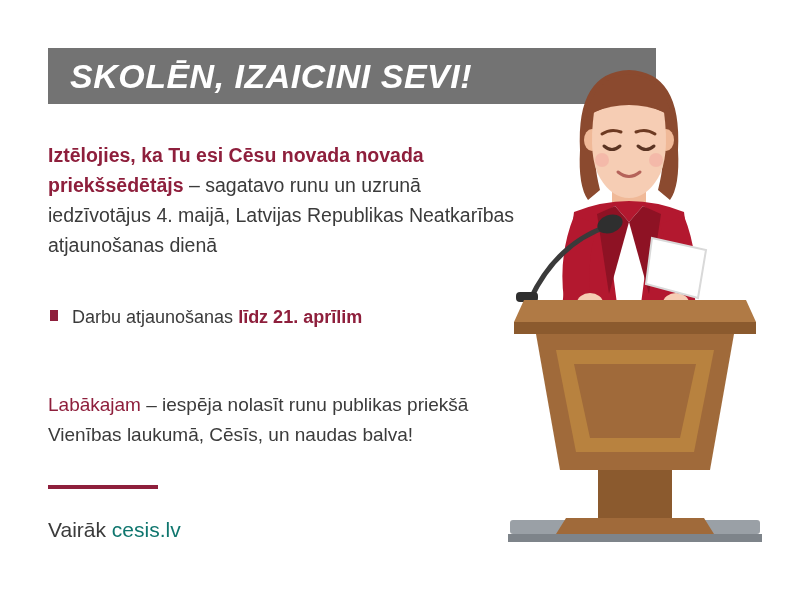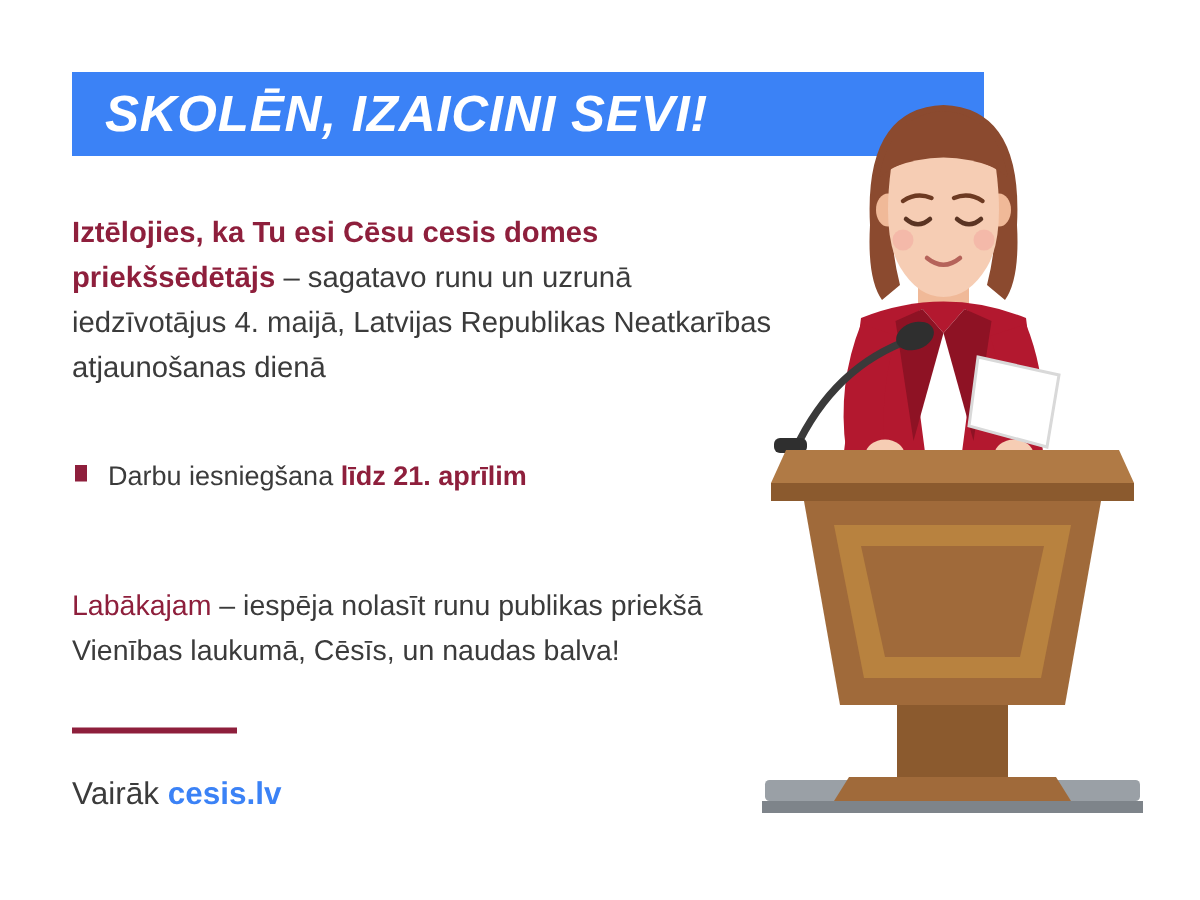--- a/index.html
+++ b/index.html
@@ -20,21 +20,21 @@
     background: #ffffff;
   }
 
   
   .title-banner {
     position: absolute;
     left: 48px;
     top: 48px;
     width: 608px;
     height: 56px;
-    background: #3b82f6;
+    background: #737373;
     display: flex;
     align-items: center;
   }
   .title-text {
     color: #ffffff;
     font-size: 34px;
     font-weight: bold;
     font-style: italic;
     letter-spacing: 0.5px;
     padding-left: 22px;
@@ -111,22 +111,22 @@
   }
 
   .more {
     position: absolute;
     left: 48px;
     top: 518px;
     font-size: 21px;
     color: #3b3b3b;
   }
   .more b {
-    color: #3b82f6;
-    font-weight: bold;
+    color: #0f766e;
+    font-weight: normal;
   }
 
   
   .illustration {
     position: absolute;
     right: 0;
     top: 0;
     width: 330px;
     height: 600px;
   }
@@ -134,30 +134,30 @@
 </head>
 <body>
 
 <div class="poster">
 
   <div class="title-banner">
     <div class="title-text">SKOLĒN, IZAICINI SEVI!</div>
   </div>
 
   <div class="lead">
-    <b>Iztēlojies, ka Tu esi Cēsu cesis domes priekšsēdētājs</b><span> – sagatavo runu un uzrunā iedzīvotājus 4. maijā, Latvijas Republikas Neatkarības atjaunošanas dienā</span>
+    <b>Iztēlojies, ka Tu esi Cēsu novada novada priekšsēdētājs</b><span> – sagatavo runu un uzrunā iedzīvotājus 4. maijā, Latvijas Republikas Neatkarības atjaunošanas dienā</span>
   </div>
 
   <ul class="bullets">
     <li>
       <span class="sq"></span>
     </li>
     <li>
       <span class="sq"></span>
-      <span>Darbu iesniegšana </span><b>līdz 21. aprīlim</b>
+      <span>Darbu atjaunošanas </span><b>līdz 21. aprīlim</b>
     </li>
   </ul>
 
   <div class="prize">
     <b>Labākajam</b><span> – iespēja nolasīt runu publikas priekšā Vienības laukumā, Cēsīs, un naudas balva!</span>
   </div>
 
   <div class="rule"></div>
 
   <div class="more">

